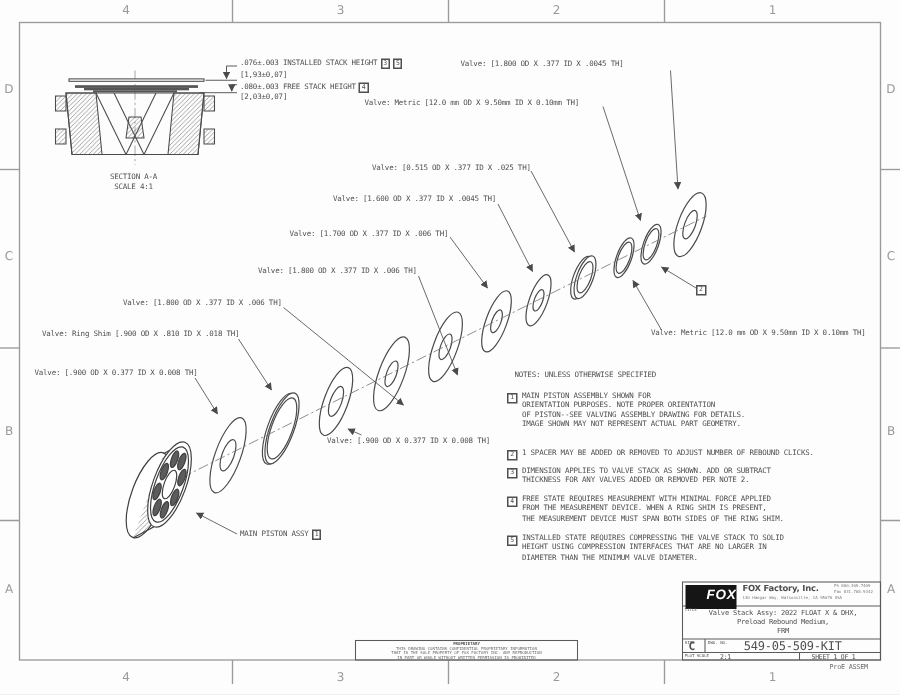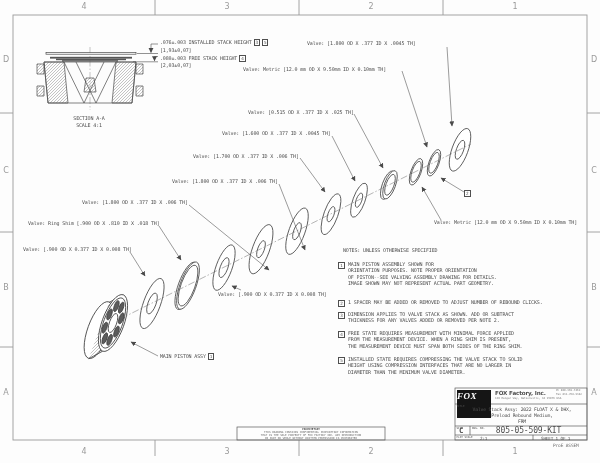--- a/index.html
+++ b/index.html
@@ -9,23 +9,23 @@
   }
   .sheet svg{position:absolute;left:0;top:0;}
   .t{position:absolute;white-space:nowrap;font-size:5px;line-height:6px;letter-spacing:-0.15px;color:#4f4f4f;}
   .zone{position:absolute;font-family:"DejaVu Sans","Liberation Sans",sans-serif;font-size:8px;line-height:9px;color:#9a9a9a;width:10px;text-align:center;}
   .flag{display:inline-block;border:0.6px solid #4f4f4f;padding:0 1px;margin-left:2px;font-size:4.3px;line-height:5px;vertical-align:top;}
   .note{position:absolute;display:flex;gap:3px;}
   .nflag{flex:0 0 auto;border:0.6px solid #4f4f4f;width:5px;height:5px;font-size:4.3px;line-height:5.2px;text-align:center;margin-top:0.5px;}
   .nlines{font-size:5px;line-height:6.4px;letter-spacing:-0.15px;white-space:nowrap;}
   .ctr{text-align:center;}
   .tiny{font-size:2.7px;line-height:3.2px;letter-spacing:0;}
-  .logo{position:absolute;left:457px;top:390px;width:34px;height:28px;background:#151515;color:#fff;
-        font-family:Liberation Serif, serif;font-style:italic;font-weight:bold;
-        font-size:9px;line-height:12px;text-align:left;letter-spacing:0.5px;}
+  .logo{position:absolute;left:457px;top:390px;width:34px;height:16px;background:#151515;color:#fff;
+        font-family:Liberation Sans, sans-serif;font-style:italic;font-weight:bold;
+        font-size:9px;line-height:12px;text-align:right;letter-spacing:0.5px;}
 </style>
 </head>
 <body>
 
 <div class="sheet">
 
   <svg width="600" height="463" viewBox="0 0 600 463">
     <defs>
       <marker id="arr" markerUnits="userSpaceOnUse" markerWidth="6" markerHeight="6" refX="4.6" refY="2.5" orient="auto">
         <path d="M0,0 L5,2.5 L0,5 Z" fill="#4a4a4a"></path>
@@ -276,21 +276,21 @@
   <div class="t tiny" style="left:495px;top:396.5px;color:#7a7a7a">130 Hangar Way, Watsonville, CA 95076 USA</div>
   <div class="t tiny" style="left:556px;top:389px;color:#7a7a7a">Ph 800.369.7469</div>
   <div class="t tiny" style="left:556px;top:392.5px;color:#7a7a7a">Fax 831.768.9342</div>
   <div class="t tiny" style="left:456.5px;top:405px">TITLE</div>
   <div class="t ctr" style="left:460px;top:406.5px;width:124px;font-size:4.7px">Valve Stack Assy: 2022 FLOAT X &amp; DHX,</div>
   <div class="t ctr" style="left:460px;top:412.5px;width:124px;font-size:4.7px">Preload Rebound Medium,</div>
   <div class="t ctr" style="left:460px;top:418.5px;width:124px;font-size:4.7px">FRM</div>
   <div class="t tiny" style="left:456.5px;top:426.5px">SIZE</div>
   <div class="t" style="left:459px;top:427.5px;font-size:7.5px;font-weight:bold">C</div>
   <div class="t tiny" style="left:472px;top:426.5px">DWG. NO.</div>
-  <div class="t ctr" style="left:470px;top:427.5px;width:117px;font-size:8px">805-05-509-KIT</div>
+  <div class="t ctr" style="left:470px;top:427.5px;width:117px;font-size:8px">549-05-509-KIT</div>
   <div class="t tiny" style="left:456.5px;top:436px">PLOT SCALE</div>
   <div class="t" style="left:480px;top:435.5px;font-size:4.3px">2:1</div>
   <div class="t" style="left:541px;top:435.5px;font-size:4.3px">SHEET 1 OF 1</div>
   <div class="t" style="left:553px;top:442.5px;font-size:4.5px;color:#6a6a6a">ProE ASSEM</div>
 
   <div class="t tiny ctr" style="left:239px;top:428px;width:144px;font-weight:bold">PROPRIETARY</div>
   <div class="t tiny ctr" style="left:239px;top:431.2px;width:144px;color:#6a6a6a">THIS DRAWING CONTAINS CONFIDENTIAL PROPRIETARY INFORMATION</div>
   <div class="t tiny ctr" style="left:239px;top:434.2px;width:144px;color:#6a6a6a">THAT IS THE SOLE PROPERTY OF FOX FACTORY INC. ANY REPRODUCTION</div>
   <div class="t tiny ctr" style="left:239px;top:437.2px;width:144px;color:#6a6a6a">IN PART OR WHOLE WITHOUT WRITTEN PERMISSION IS PROHIBITED</div>
 

